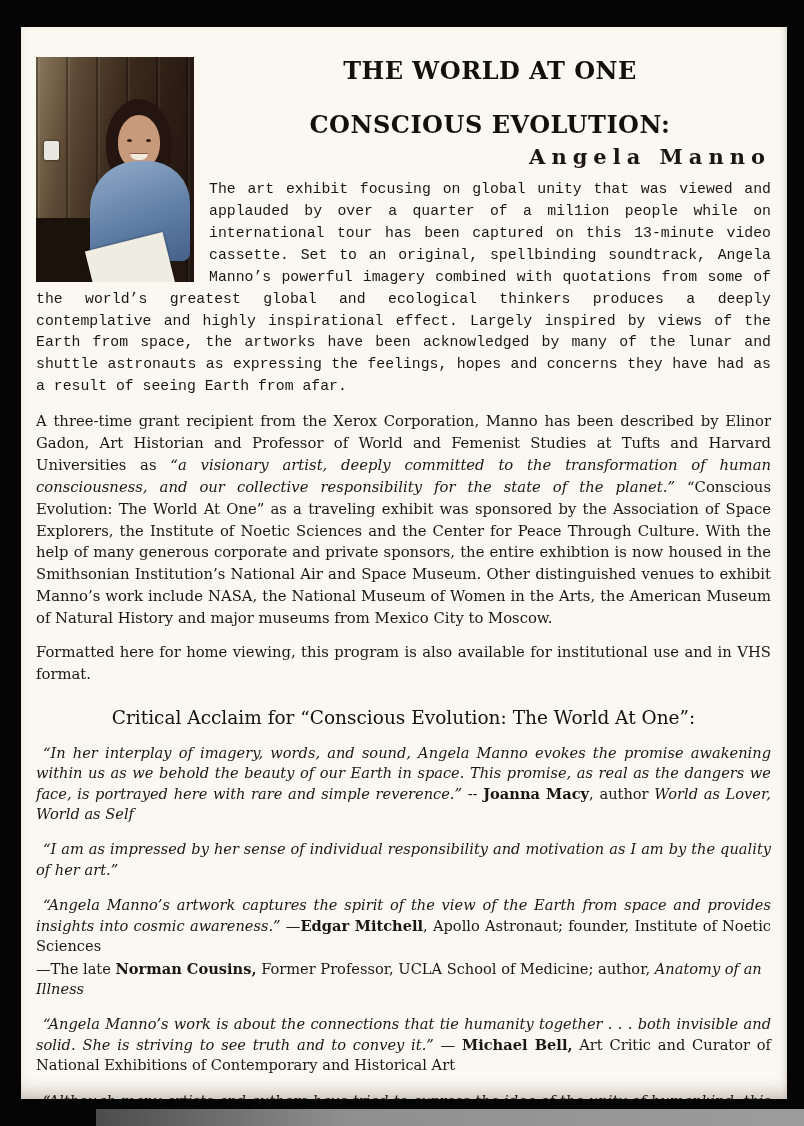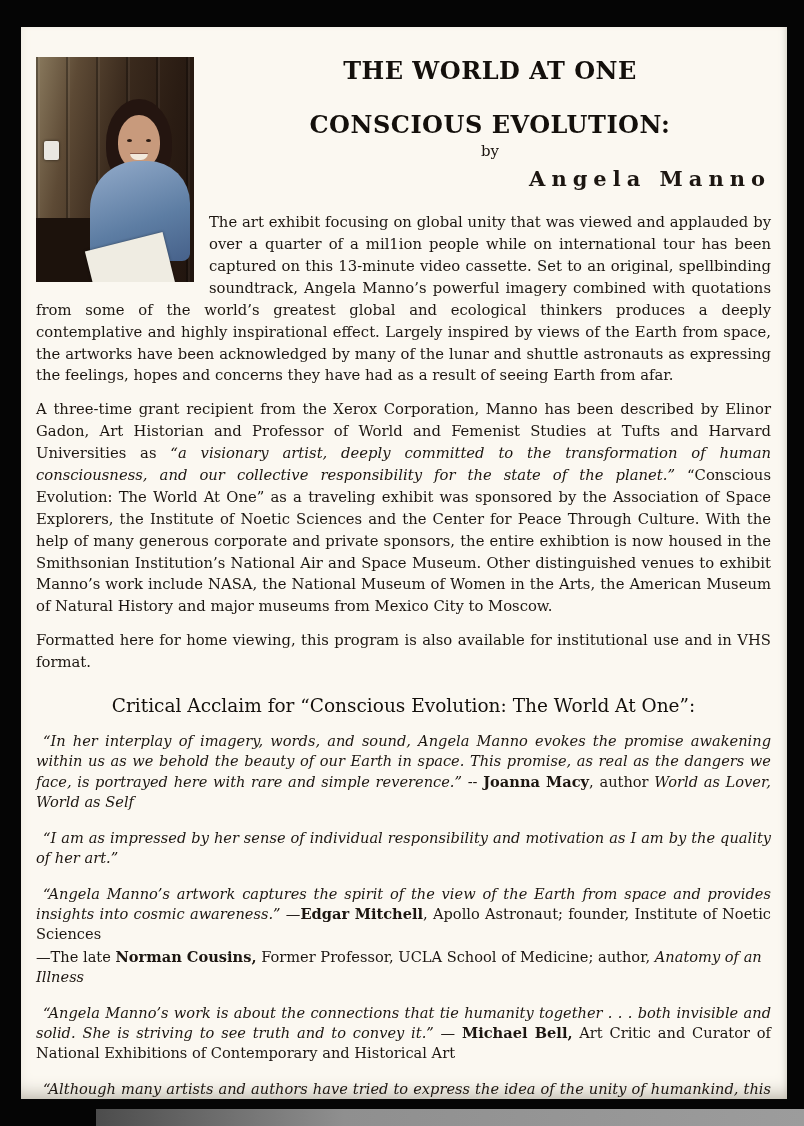--- a/index.html
+++ b/index.html
@@ -49,21 +49,21 @@
   .paper { position:absolute; left:54px; top:184px; width:80px; height:52px;
     background:#efece2; transform:rotate(-14deg); box-shadow:0 0 3px rgba(0,0,0,.45); }
   
   .title { text-align:center; font-weight:bold; font-size:24px; line-height:1.15;
     letter-spacing:.5px; color:#14100c; }
   .title.first { margin-top:26px; }
   .byline { text-align:center; font-size:15px; margin-top:4px; }
   .author { text-align:right; font-size:21px; font-weight:bold; letter-spacing:6px; margin-top:6px; }
   
   p.body { font-size:14.8px; line-height:1.48; text-align:justify; margin-top:12px; }
-  p.body.first { margin-top:20px; }
+  p.body.first { margin-top:10px;font-family:Liberation Mono, monospace; }
   .it { font-style:italic; }
   .bd { font-weight:bold; }
   
   h2.acclaim { text-align:center; font-size:18.5px; font-weight:normal; margin-top:22px; color:#14100c; }
   p.quote { font-size:14.6px; line-height:1.4; text-align:justify; margin-top:15px; text-indent:7px; }
   p.attr  { font-size:14.6px; line-height:1.4; margin-top:2px; }
 </style>
 </head>
 <body>
 
@@ -78,21 +78,20 @@
       <div class="eye l"></div>
       <div class="eye r"></div>
       <div class="smile"></div>
     </div>
     <div class="sweater"></div>
     <div class="paper"></div>
   </div>
 
   <h1 class="title">THE WORLD AT ONE</h1>
   <h1 class="title first">CONSCIOUS EVOLUTION:</h1>
-  <div class="byline">by</div>
   <div class="author">Angela Manno</div>
 
   <p class="body first">The art exhibit focusing on global unity that was viewed and applauded by over a quarter of a mil1ion people while on international tour has been captured on this 13-minute video cassette. Set to an original, spellbinding soundtrack, Angela Manno’s powerful imagery combined with quotations from some of the world’s greatest global and ecological thinkers produces a deeply contemplative and highly inspirational effect. Largely inspired by views of the Earth from space, the artworks have been acknowledged by many of the lunar and shuttle astronauts as expressing the feelings, hopes and concerns they have had as a result of seeing Earth from afar.</p>
 
   <p class="body"><span>A three-time grant recipient from the Xerox Corporation, Manno has been described by Elinor Gadon, Art Historian and Professor of World and Femenist Studies at Tufts and Harvard Universities as </span><span class="it">“a visionary artist, deeply committed to the transformation of human consciousness, and our collective responsibility for the state of the planet.”</span><span> “Conscious Evolution: The World At One” as a traveling exhibit was sponsored by the Association of Space Explorers, the Institute of Noetic Sciences and the Center for Peace Through Culture. With the help of many generous corporate and private sponsors, the entire exhibtion is now housed in the Smithsonian Institution’s National Air and Space Museum. Other distinguished venues to exhibit Manno’s work include NASA, the National Museum of Women in the Arts, the American Museum of Natural History and major museums from Mexico City to Moscow.</span></p>
 
   <p class="body">Formatted here for home viewing, this program is also available for institutional use and in VHS format.</p>
 
   <h2 class="acclaim">Critical Acclaim for “Conscious Evolution: The World At One”:</h2>
 

